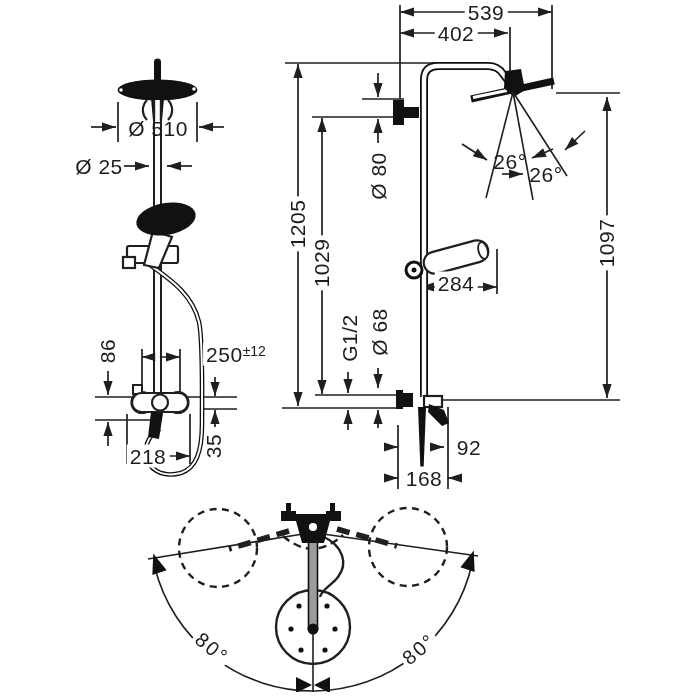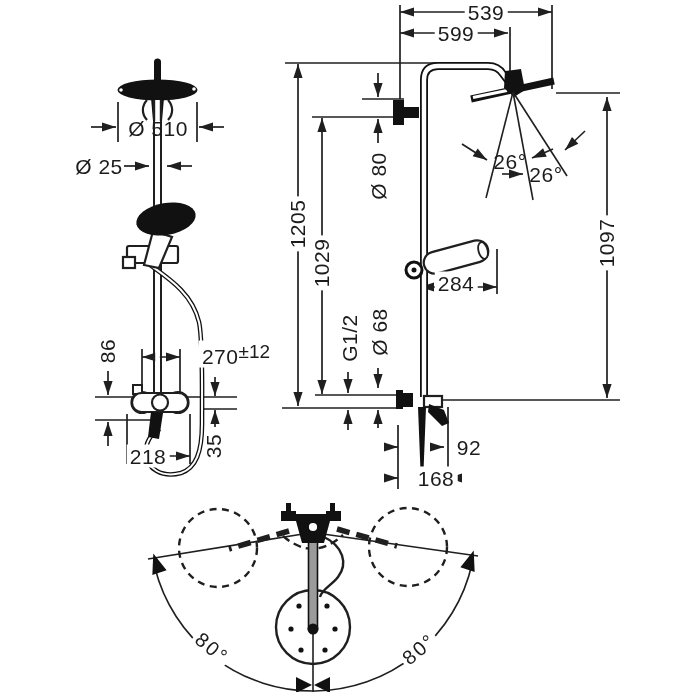--- a/index.html
+++ b/index.html
@@ -3,21 +3,21 @@
 <meta charset="utf-8">
 <style>
   html,body{margin:0;padding:0;background:#fff;}
   #stage{position:relative;width:700px;height:692px;background:#ffffff;overflow:hidden;
          font-family:"Liberation Sans",sans-serif;color:#1f1f1f;}
   svg{position:absolute;left:0;top:0;}
   .lbl{position:absolute;font-size:21px;line-height:1;letter-spacing:.5px;white-space:nowrap;
        transform:translate(-50%,-50%);color:#1c1c1c;}
   .v{transform:translate(-50%,-50%) rotate(-90deg);}
   .bg{background:#ffffff;padding:1px 3px;}
-  .sup{font-size:19px;vertical-align:6px;letter-spacing:0;}
+  .sup{font-size:14px;vertical-align:6px;letter-spacing:0;}
   .a80l{transform:translate(-50%,-50%) rotate(40deg);font-size:20px;letter-spacing:2px;}
   .a80r{transform:translate(-50%,-50%) rotate(-40deg);font-size:20px;letter-spacing:2px;}
 </style>
 </head>
 <body>
 
 <div id="stage">
 
 <svg width="700" height="700" viewBox="0 0 700 700">
   <defs>
@@ -170,34 +170,34 @@
     <rect x="281" y="511" width="15" height="9" fill="#111"></rect>
     <rect x="326" y="511" width="15" height="9" fill="#111"></rect>
     <rect x="281" y="514" width="60" height="7" fill="#111"></rect>
     <polygon points="296,521 330,521 324,543 302,543" fill="#111"></polygon>
     <circle cx="313" cy="527" r="5" fill="#fff" stroke="#111" stroke-width="1.8"></circle>
     <circle cx="313" cy="629" r="5.5" fill="#111"></circle>
   </g>
 </svg>
 
 <div class="lbl bg" style="left:486px;top:12px">539</div>
-<div class="lbl bg" style="left:456px;top:33px">599</div>
+<div class="lbl bg" style="left:456px;top:33px">402</div>
 <div class="lbl" style="left:158px;top:128px">Ø 510</div>
 <div class="lbl" style="left:99px;top:166px">Ø 25</div>
 <div class="lbl v bg" style="left:297px;top:224px">1205</div>
 <div class="lbl v bg" style="left:321px;top:263px">1029</div>
 <div class="lbl v" style="left:378px;top:176px">Ø 80</div>
 <div class="lbl" style="left:510px;top:161px">26°</div>
 <div class="lbl" style="left:546px;top:174px">26°</div>
 <div class="lbl bg" style="left:456px;top:283px">284</div>
 <div class="lbl v" style="left:349px;top:338px">G1/2</div>
 <div class="lbl v" style="left:379px;top:332px">Ø 68</div>
 <div class="lbl v bg" style="left:606px;top:243px">1097</div>
 <div class="lbl v" style="left:107px;top:351px">86</div>
-<div class="lbl bg" style="left:236px;top:354px"><span>270</span><span class="sup">±12</span></div>
+<div class="lbl bg" style="left:236px;top:354px"><span>250</span><span class="sup">±12</span></div>
 <div class="lbl v" style="left:213px;top:446px">35</div>
 <div class="lbl bg" style="left:148px;top:456px">218</div>
 <div class="lbl" style="left:469px;top:447px">92</div>
-<div class="lbl bg" style="left:436px;top:478px">168</div>
+<div class="lbl bg" style="left:424px;top:478px">168</div>
 <div class="lbl a80l bg" style="left:212px;top:648px">80°</div>
 <div class="lbl a80r bg" style="left:419px;top:649px">80°</div>
 
 </div>
 
 </body></html>

